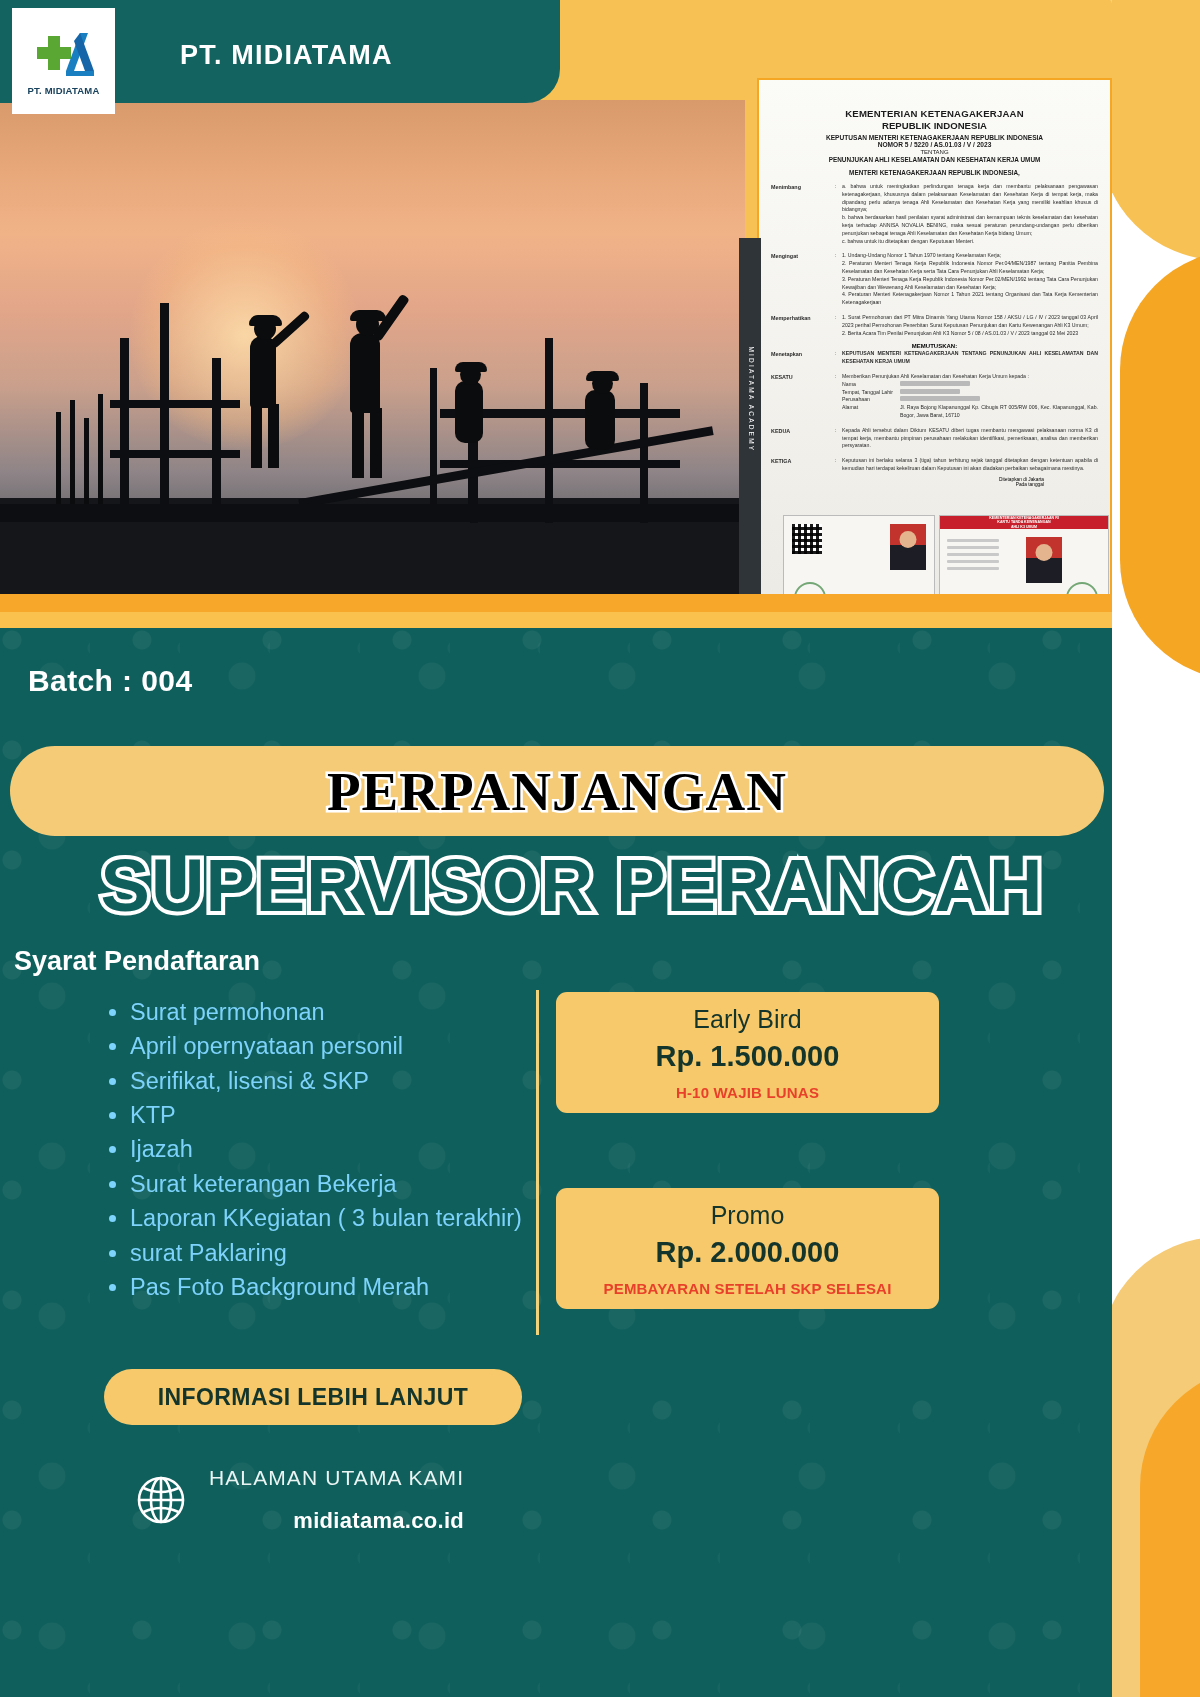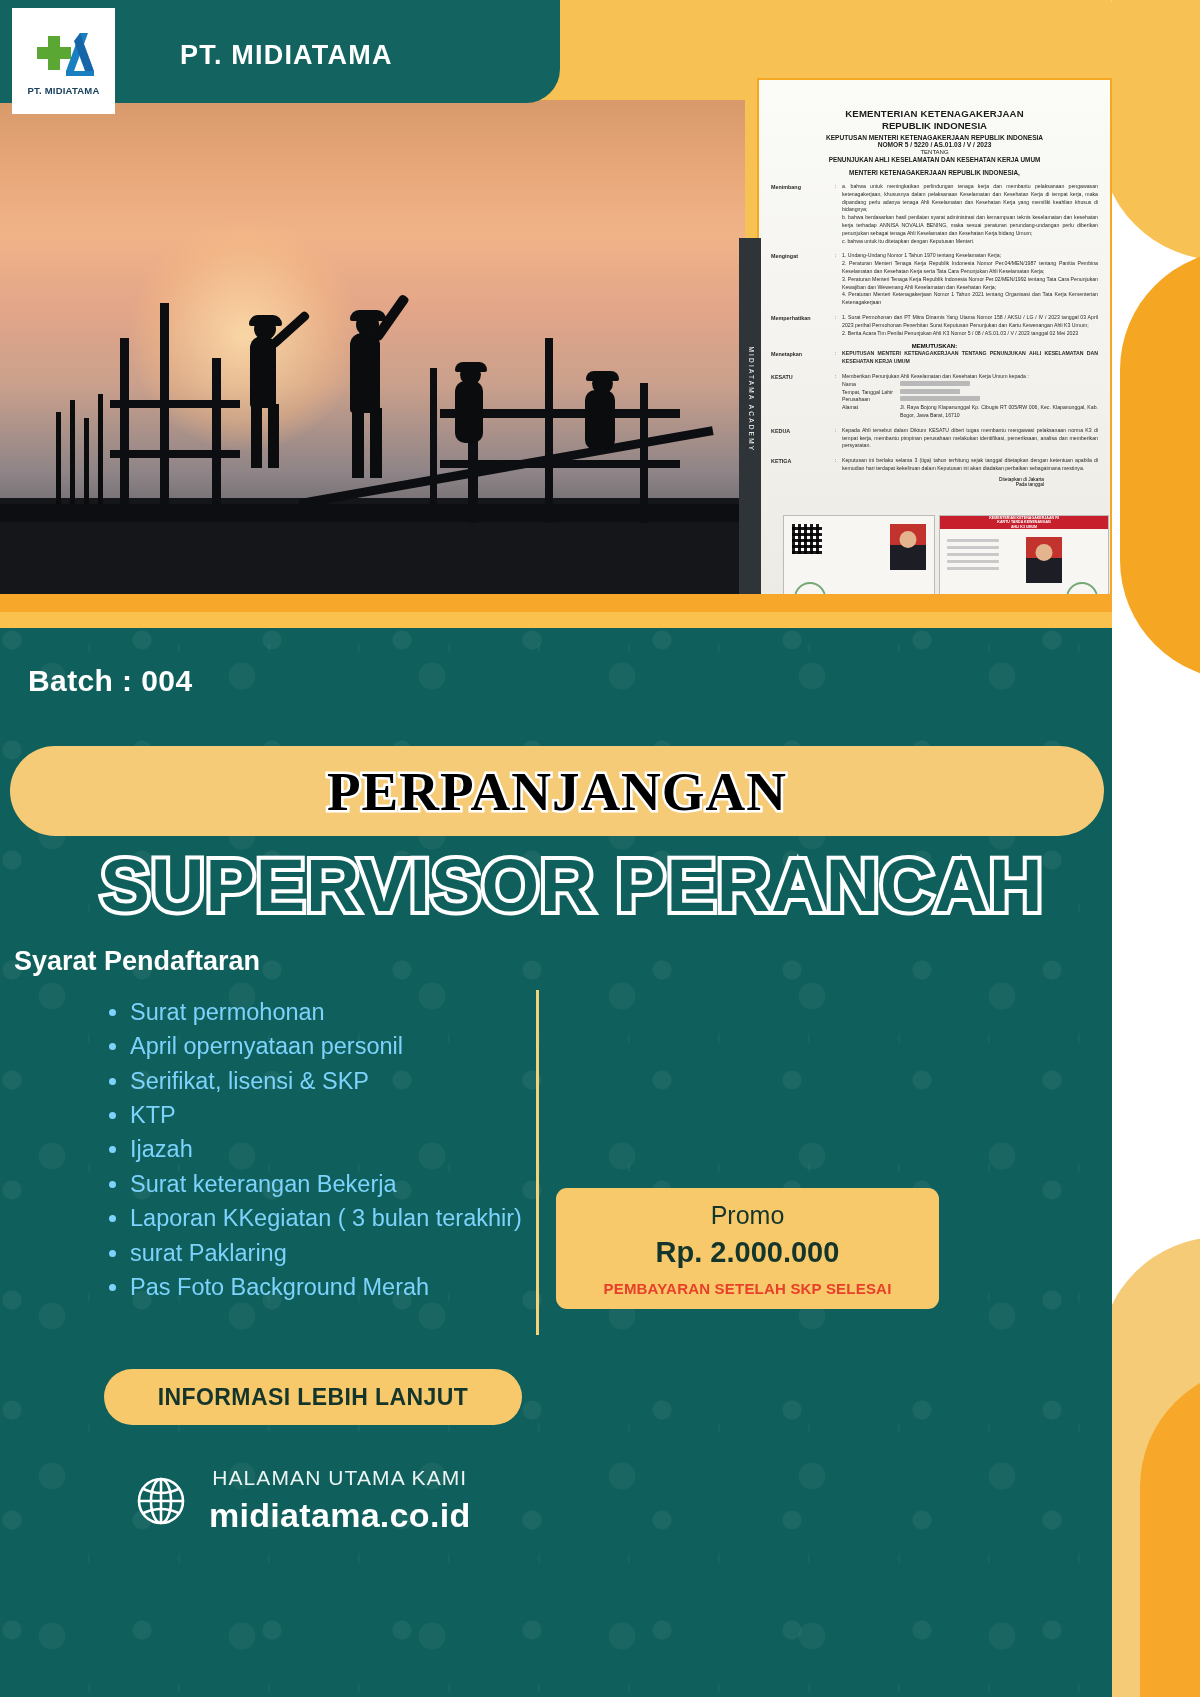--- a/index.html
+++ b/index.html
@@ -247,21 +247,21 @@
     background:#f8c96a; border-radius:30px;
     display:flex; align-items:center; justify-content:center;
   }
   .cta-label { font-size:23px; font-weight:bold; color:#14352b; letter-spacing:.4px; }
   .web-row {
     position:absolute; left:135px; top:838px;
     display:flex; align-items:center; gap:22px;
   }
   .globe { width:52px; height:52px; flex:none; }
   .web-top { font-size:21px; color:#eaf4f2; letter-spacing:1.1px;text-align:center; }
-  .web-url { font-size:34px; font-weight:bold; color:#ffffff; letter-spacing:.3px; margin-top:6px;}
+  .web-url { font-size:22px; font-weight:bold; color:#ffffff; letter-spacing:.3px; margin-top:18px;text-align:right;}
   
   .edge { position:absolute; left:1112px; top:0; width:88px; height:1697px; background:#ffffff; overflow:hidden;}
   .edge-t { position:absolute; right:-40px; top:-40px; width:140px; height:300px; background:#f7c253; border-radius:0 0 0 120px;}
   .edge-m { position:absolute; right:-70px; top:250px; width:150px; height:430px; background:#f5a623; border-radius:120px 0 0 120px;}
   .edge-b { position:absolute; right:-50px; bottom:-60px; width:150px; height:520px; background:#f6cb77; border-radius:120px 0 0 0;}
   .edge-b2{ position:absolute; right:-90px; bottom:-30px; width:150px; height:360px; background:#f7a82a; border-radius:120px 0 0 0;}
 </style>
 </head>
 <body>
 
@@ -484,20 +484,25 @@
       <li>KTP</li>
       <li>Ijazah</li>
       <li>Surat keterangan Bekerja</li>
       <li>Laporan KKegiatan ( 3 bulan terakhir)</li>
       <li>surat Paklaring</li>
       <li>Pas Foto Background Merah</li>
     </ul>
 
     <div class="divider"></div>
 
+    <div class="price-box pb1">
+      <div class="price-title">Early Bird</div>
+      <div class="price-amt">Rp. 1.500.000</div>
+      <div class="price-note">H-10 WAJIB LUNAS</div>
+    </div>
 
     <div class="price-box pb2">
       <div class="price-title">Promo</div>
       <div class="price-amt">Rp. 2.000.000</div>
       <div class="price-note">PEMBAYARAN SETELAH SKP SELESAI</div>
     </div>
 
     <div class="cta">
       <span class="cta-label">INFORMASI LEBIH LANJUT</span>
     </div>

